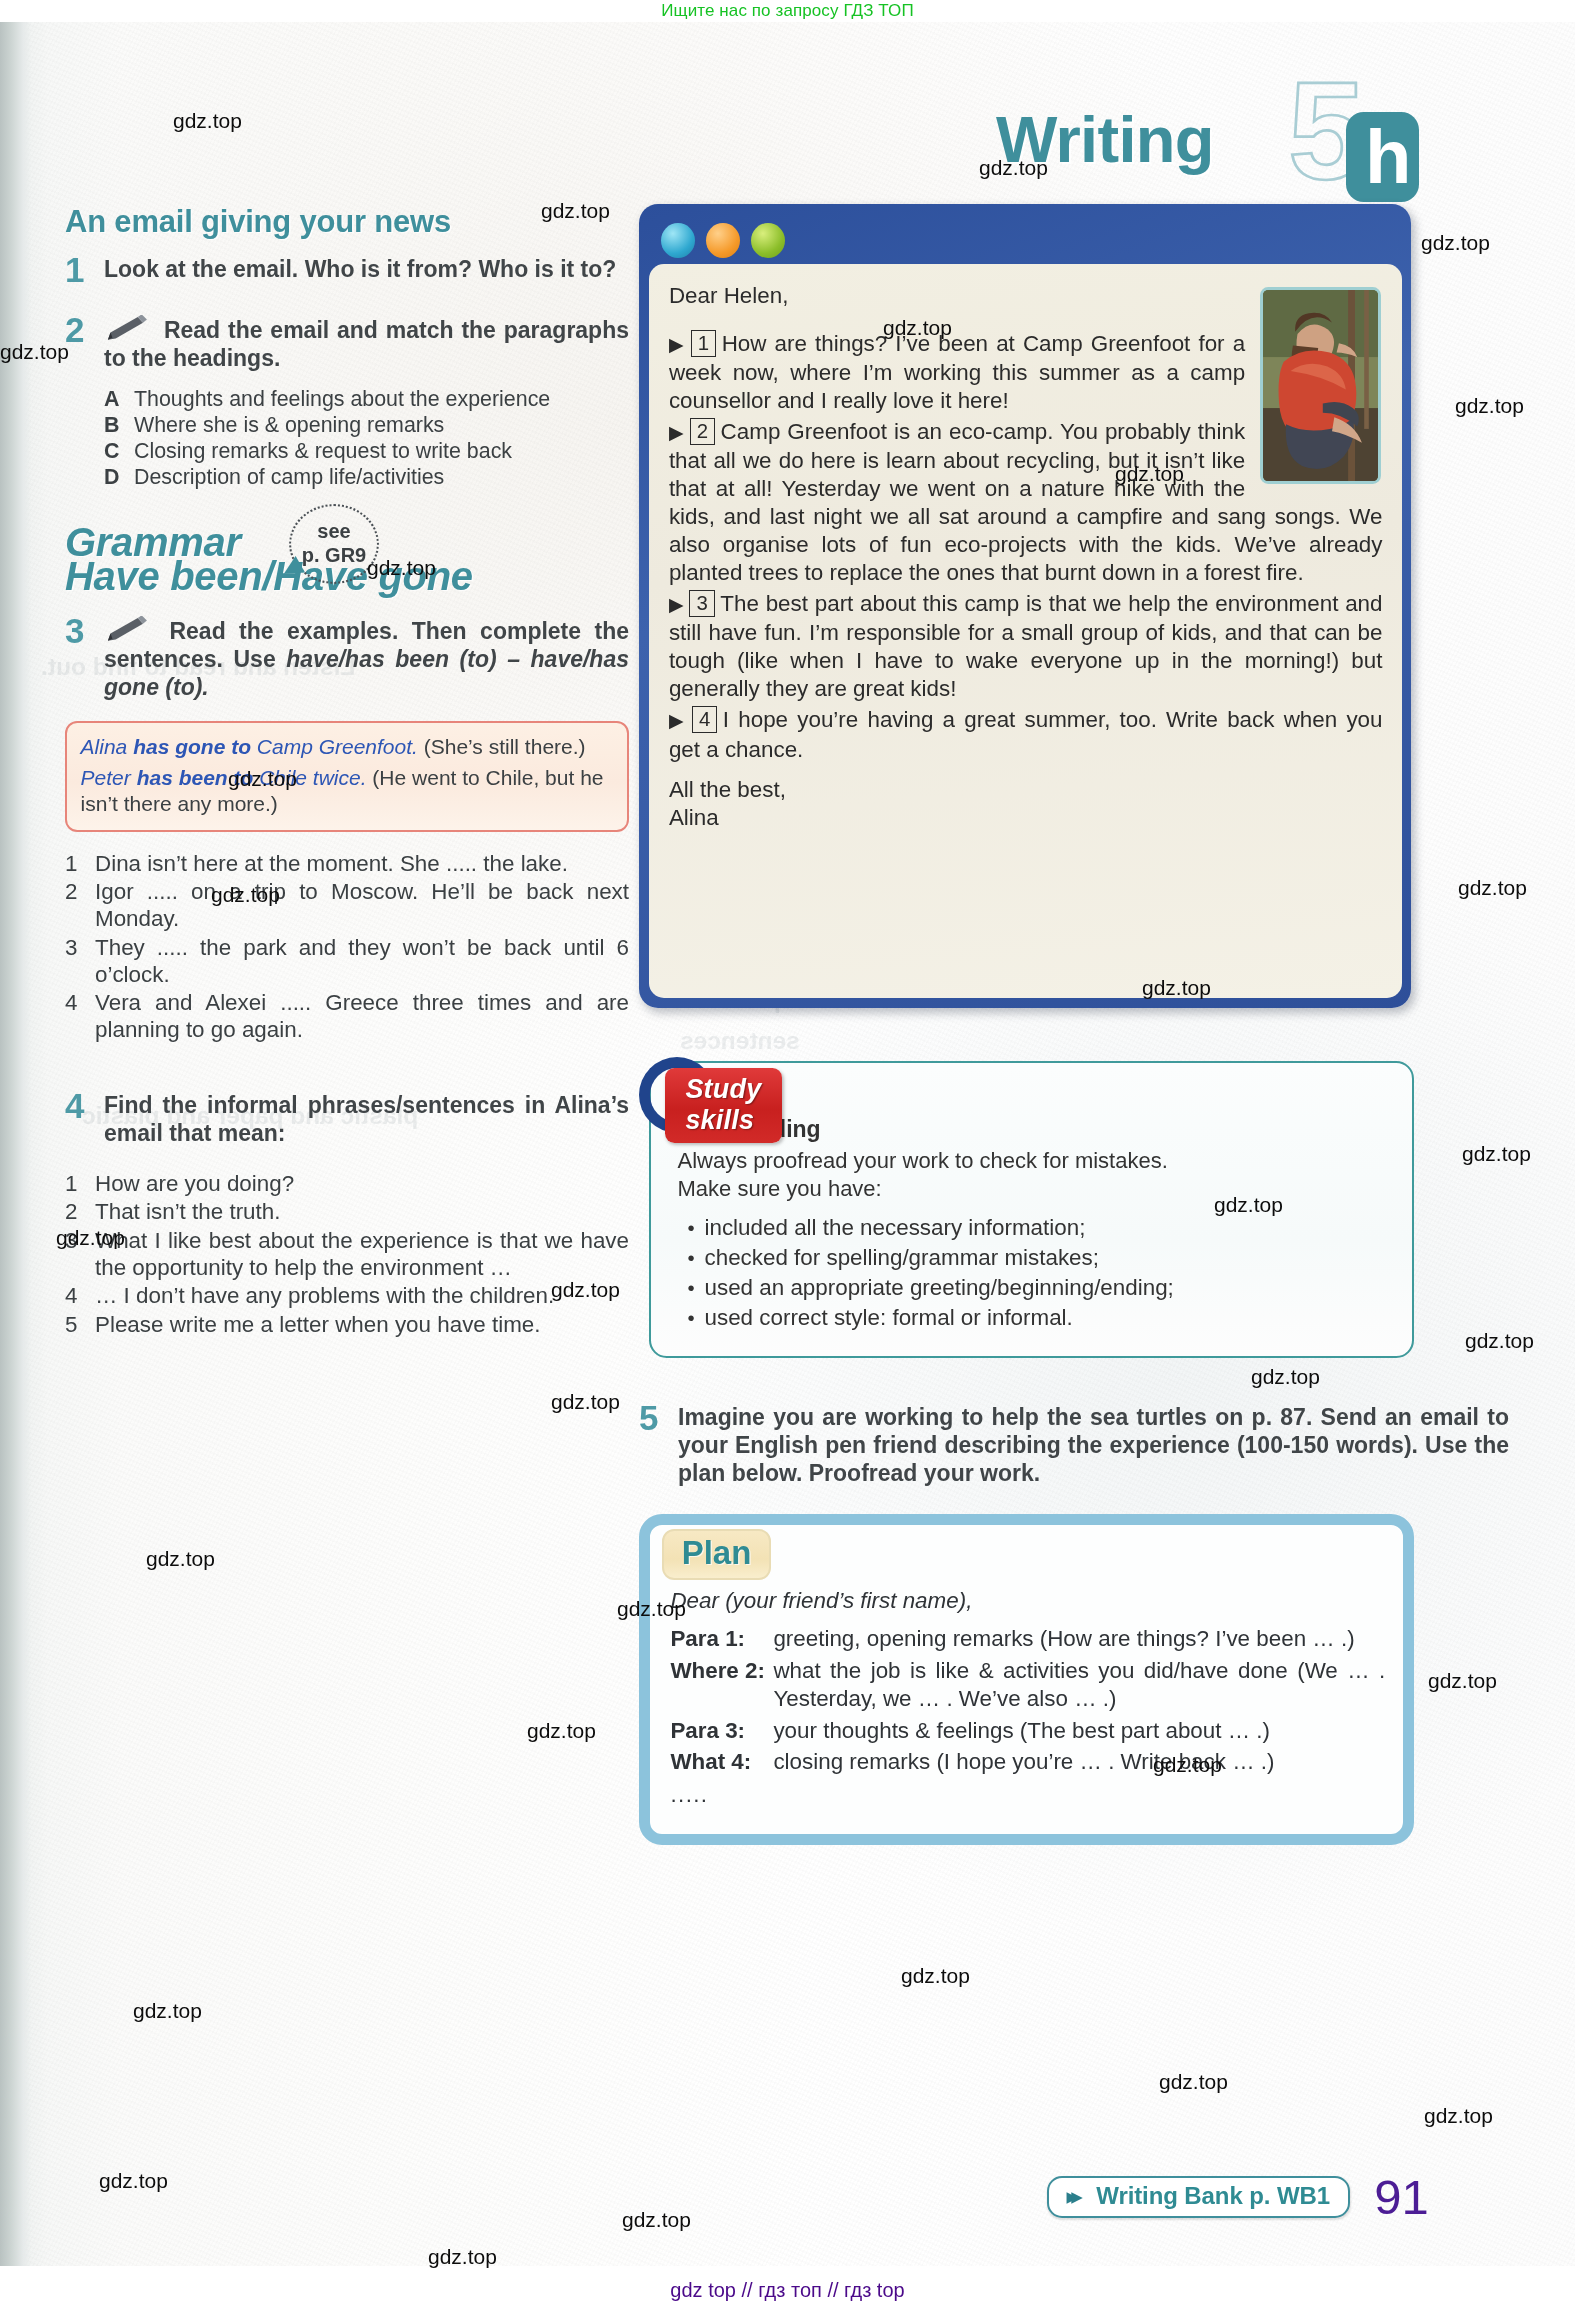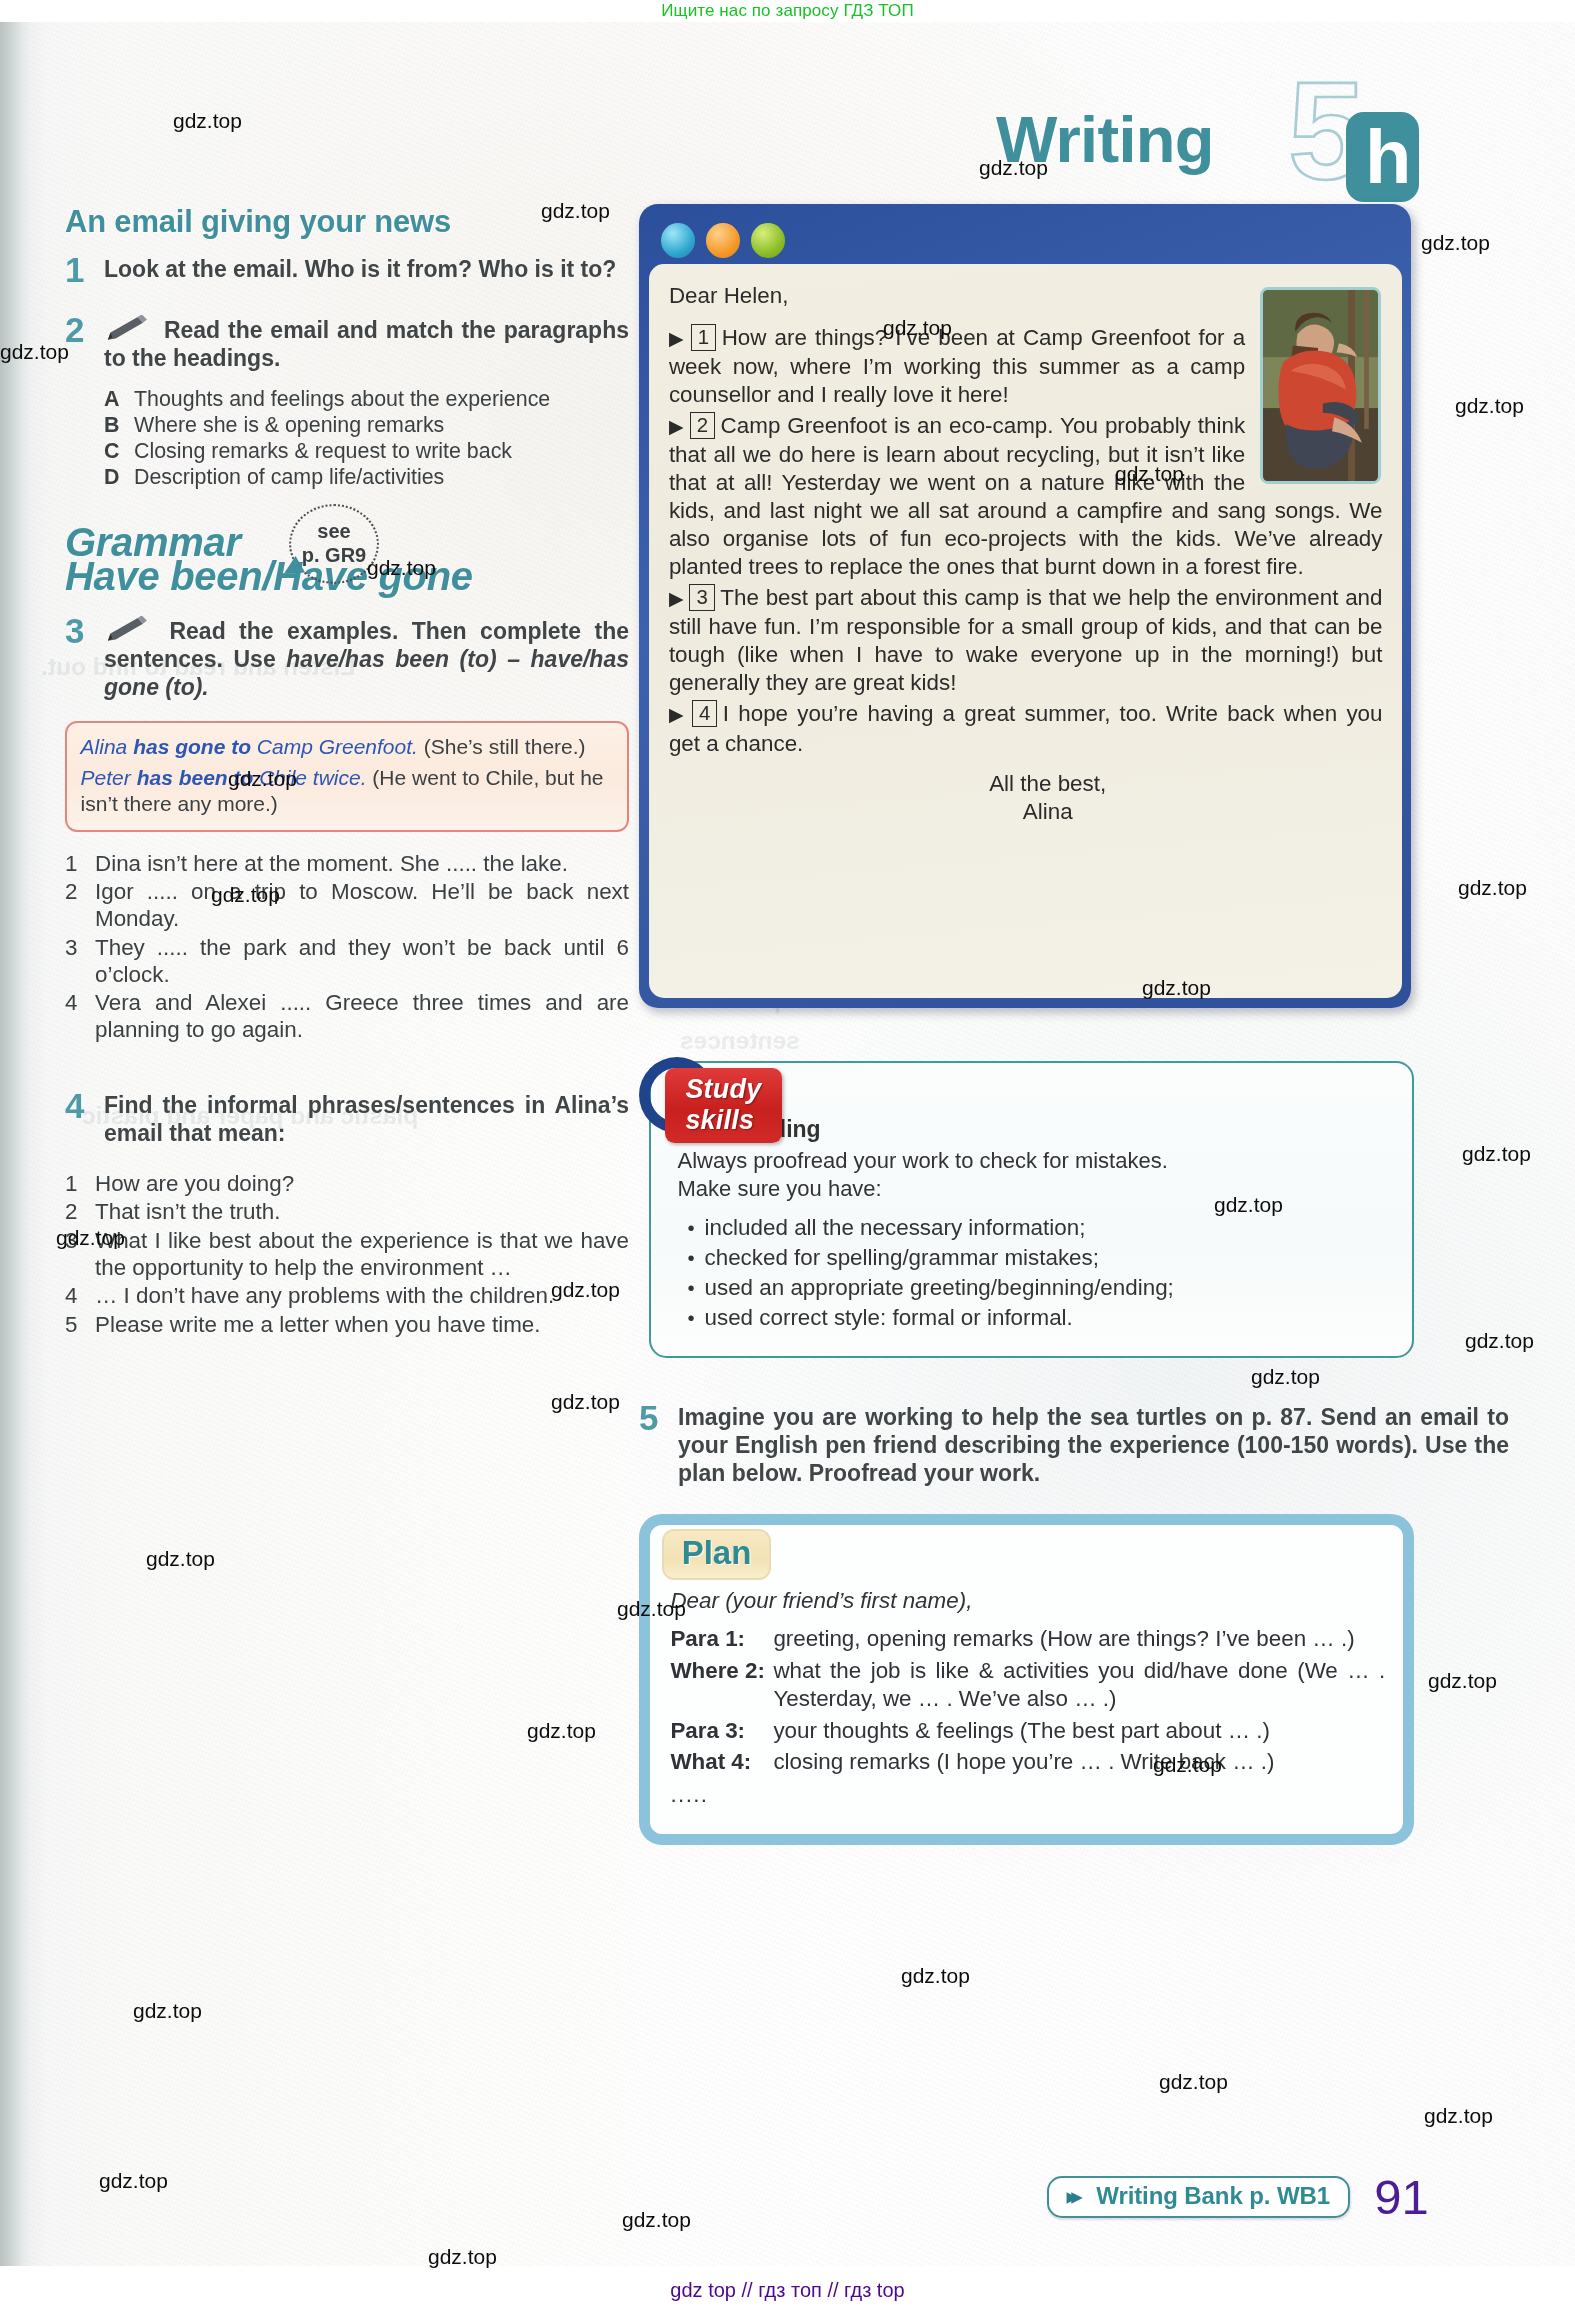--- a/index.html
+++ b/index.html
@@ -207,33 +207,33 @@
     width: 121px; height: 197px;
     margin: 5.4px 1.4px 6.8px 15px;
     border: 3.4px solid #9fcfd2;
     border-radius: 8.2px;
     overflow: hidden;
     position: relative;
     background: linear-gradient(170deg, #6d7c52 0%, #8a9560 30%, #5d6a45 60%, #4a4235 100%);
   }
   .email-photo svg { position: absolute; inset: 0; width: 100%; height: 100%; }
   .email-text { font-size: 22.4px; line-height: 28px; color: #2b2b2b; text-align: justify; }
-  .email-text .greet { display: block; margin-bottom: 14px; text-align: left; }
+  .email-text .greet { display: block; margin-bottom: 20px; text-align: left; }
   .email-para { margin-bottom: 2.7px; }
   .ptri { color: #2b2b2b; font-size: 19px; }
   .pnum {
     display: inline-block;
     border: 1.7px solid #2b2b2b;
     padding: 0 6.1px 0.7px 6.1px;
     margin: 0 5.4px 0 5.4px;
     font-size: 20.4px; font-weight: 400;
     line-height: 24.5px;
     vertical-align: 1.4px;
   }
-  .email-sign { text-align: center; margin-top: 12.2px; margin-left: 44px; }
+  .email-sign { text-align: left; margin-top: 12.2px; }
 
   
   .ss-wrap { position: relative; margin-top: 53px; width: 775px; }
   .ss-box {
     margin-left: 9.5px;
     border: 2px solid #3f9a9b;
     border-radius: 17.7px;
     background: linear-gradient(180deg, #fbfdfd 0%, #f6fafa 60%, #fdfdfd 100%);
     padding: 53px 23px 23px 27px;
   }

